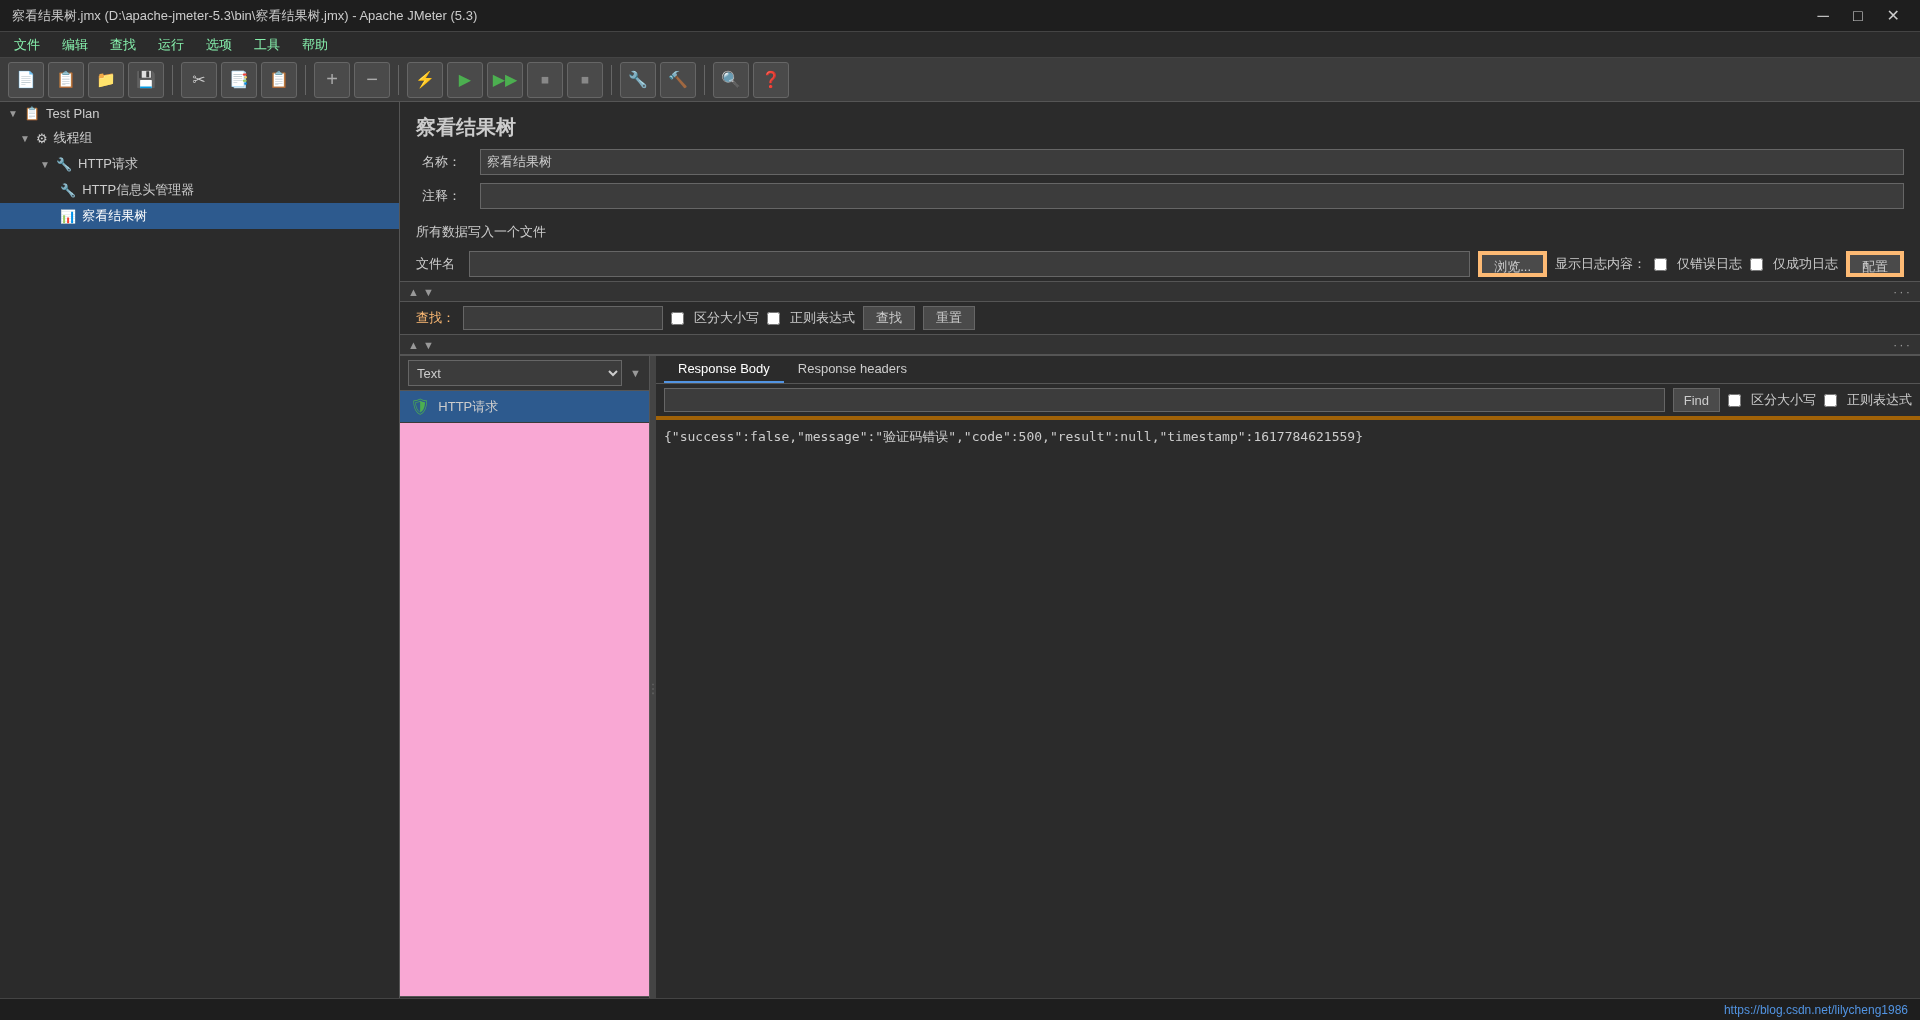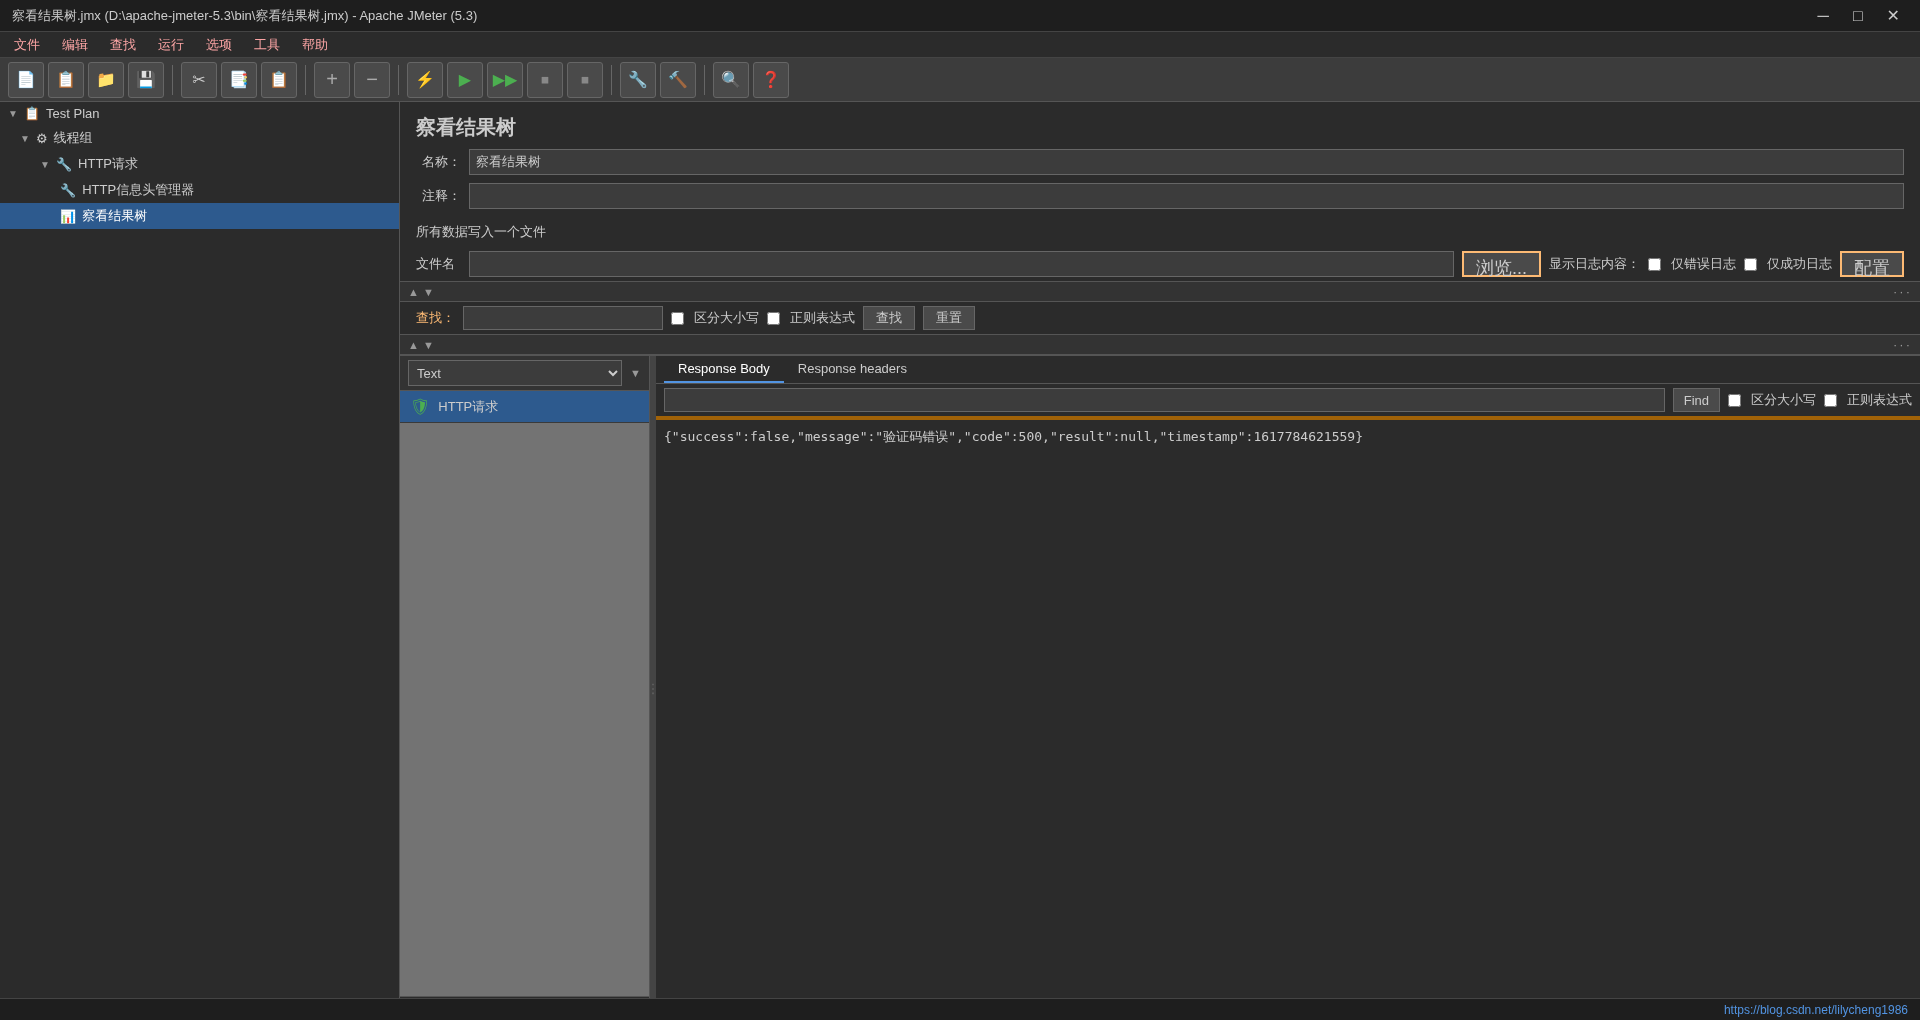--- a/index.html
+++ b/index.html
@@ -22,21 +22,21 @@
     
     .menu-bar {
       height: 26px;
       background: #2b2b2b;
       display: flex;
       align-items: center;
       padding: 0 4px;
       border-bottom: 1px solid #444;
       gap: 2px;
     }
-    .menu-item { padding: 2px 10px; color: #fca5a5; cursor: pointer; font-size: 13px; }
+    .menu-item { padding: 2px 10px; color: #86efac; cursor: pointer; font-size: 13px; }
 
     
     .toolbar {
       height: 44px;
       background: #3c3c3c;
       display: flex;
       align-items: center;
       padding: 0 8px;
       gap: 4px;
       border-bottom: 1px solid #555;
@@ -99,21 +99,21 @@
     }
 
     
     .form-area {
       padding: 0 16px;
     }
     .form-row {
       display: flex;
       align-items: center;
       margin-bottom: 8px;
-      gap: 8px;
+      gap: 19px;
     }
     .form-label {
       width: 45px;
       color: #ccc;
       font-size: 13px;
       text-align: right;
     }
     .form-input {
       flex: 1;
       height: 26px;
@@ -139,24 +139,24 @@
       flex: 1;
       height: 26px;
       background: #3c3c3c;
       border: 1px solid #666;
       color: #ccc;
       padding: 0 6px;
     }
     .btn-small {
       padding: 3px 12px;
       background: #4a4a4a;
-      border: 2px solid #fdba74;
-      color: #ccc;
-      cursor: pointer;
-      font-size: 18px;
+      border: 4px solid #fdba74;
+      color: #ccc;
+      cursor: pointer;
+      font-size: 13px;
       height: 26px;
     }
     .checkbox-row {
       display: flex;
       align-items: center;
       gap: 10px;
       color: #ccc;
       font-size: 13px;
     }
 
@@ -204,21 +204,21 @@
     .content-split {
       flex: 1;
       display: flex;
       overflow: hidden;
       border-top: 1px solid #555;
     }
 
     
     .results-pane {
       width: 250px;
-      background: #737373;
+      background: #f9a8d4;
       border-right: 1px solid #555;
       display: flex;
       flex-direction: column;
     }
     .results-header {
       display: flex;
       align-items: center;
       padding: 4px 8px;
       gap: 8px;
       background: #333;

